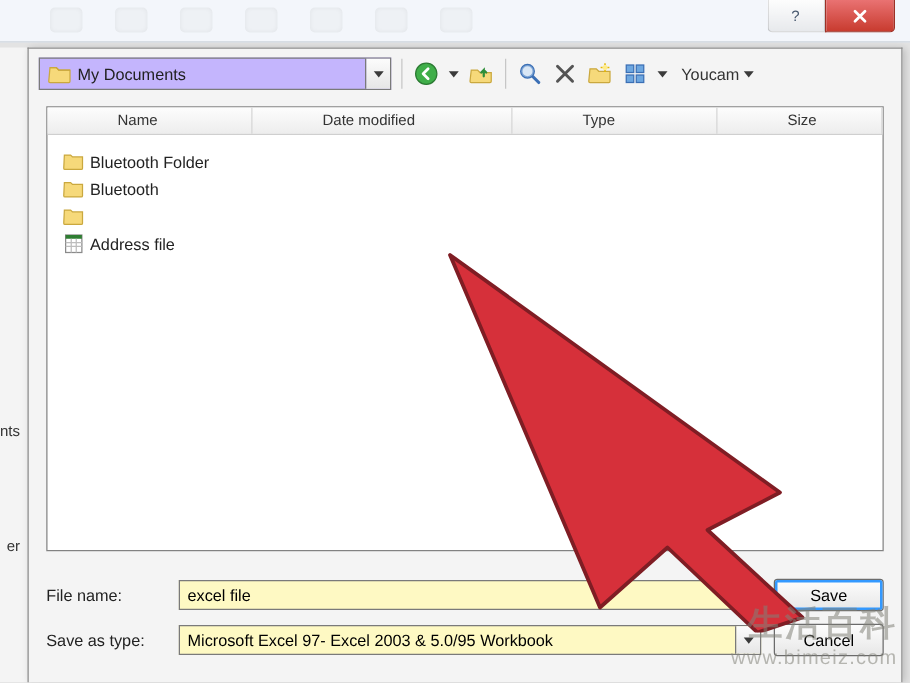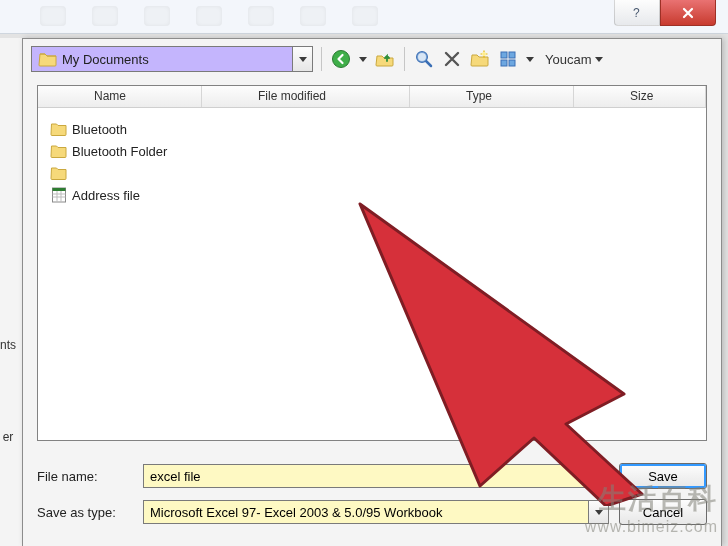--- a/index.html
+++ b/index.html
@@ -28,21 +28,21 @@
   .loc-combo .loc-text { flex:1; font-size:13px; color:#222; padding-top:1px; }
   .loc-combo .dd { width:20px; height:24px; border-left:1px solid #7a7a7a; background:linear-gradient(#fcfcfc,#e6e6e6); display:flex; align-items:center; justify-content:center; }
   .tool-ico { width:22px; height:22px; display:flex; align-items:center; justify-content:center; border-radius:2px; }
   .divider-v { width:1px; height:24px; background:#c6c6c6; margin:0 2px; }
   .small-dd { width:10px; display:flex; align-items:center; justify-content:center; }
   .tools-label { display:flex; align-items:center; font-size:13px; color:#333; padding:2px 4px; gap:3px; }
 
   
   .left-sliver { position:absolute; left:0; top:38px; width:22px; bottom:0; background:#f4f4f4; }
   .left-hints { position:absolute; left:0; top:300px; font-size:12px; color:#333; white-space:nowrap; }
-  .left-hints div { margin-bottom:78px; text-align:center; padding-right:4px; }
+  .left-hints div { margin-bottom:78px; text-align:right; padding-right:4px; }
 
   
   .listing { position:absolute; left:14px; right:14px; top:46px; height:356px; background:#fff; border:1px solid #828282; }
   .listing-hdr { display:flex; height:22px; border-bottom:1px solid #cfcfcf; background:linear-gradient(#fdfdfd,#ededed); font-size:12px; color:#333; }
   .listing-hdr .col { border-right:1px solid #d6d6d6; padding:3px 8px 0;margin-left:48px; }
   .col-name { width:116px; }
   .col-date { width:160px; }
   .col-type { width:116px; }
   .col-size { flex:1; }
   .file-rows { padding:10px 6px; }
@@ -185,40 +185,40 @@
 
       <div class="tools-label">
         <span>Youcam</span>
         <span class="caret-down"></span>
       </div>
     </div>
 
     <div class="listing">
       <div class="listing-hdr">
         <div class="col col-name">Name</div>
-        <div class="col col-date">File modified</div>
+        <div class="col col-date">Date modified</div>
         <div class="col col-type">Type</div>
         <div class="col col-size">Size</div>
       </div>
       <div class="file-rows" id="file-rows">
           <div class="file-row">
             <span class="ico">
               <svg width="18" height="18" viewBox="0 0 18 18">
                 <path d="M1.5 4 h5 l1.5 1.5 h8 v9 a1 1 0 0 1 -1 1 h-13 a1 1 0 0 1 -1 -1 z" fill="#f6d97a" stroke="#caa83e"></path>
               </svg>
             </span>
+            <span>Bluetooth Folder</span>
+          </div>
+          <div class="file-row">
+            <span class="ico">
+              <svg width="18" height="18" viewBox="0 0 18 18">
+                <path d="M1.5 4 h5 l1.5 1.5 h8 v9 a1 1 0 0 1 -1 1 h-13 a1 1 0 0 1 -1 -1 z" fill="#f6d97a" stroke="#caa83e"></path>
+              </svg>
+            </span>
             <span>Bluetooth</span>
-          </div>
-          <div class="file-row">
-            <span class="ico">
-              <svg width="18" height="18" viewBox="0 0 18 18">
-                <path d="M1.5 4 h5 l1.5 1.5 h8 v9 a1 1 0 0 1 -1 1 h-13 a1 1 0 0 1 -1 -1 z" fill="#f6d97a" stroke="#caa83e"></path>
-              </svg>
-            </span>
-            <span>Bluetooth Folder</span>
           </div>
           <div class="file-row">
             <span class="ico">
               <svg width="18" height="18" viewBox="0 0 18 18">
                 <path d="M1.5 4 h5 l1.5 1.5 h8 v9 a1 1 0 0 1 -1 1 h-13 a1 1 0 0 1 -1 -1 z" fill="#f6d97a" stroke="#caa83e"></path>
               </svg>
             </span>
           </div>
           <div class="file-row">
             <span class="ico">

